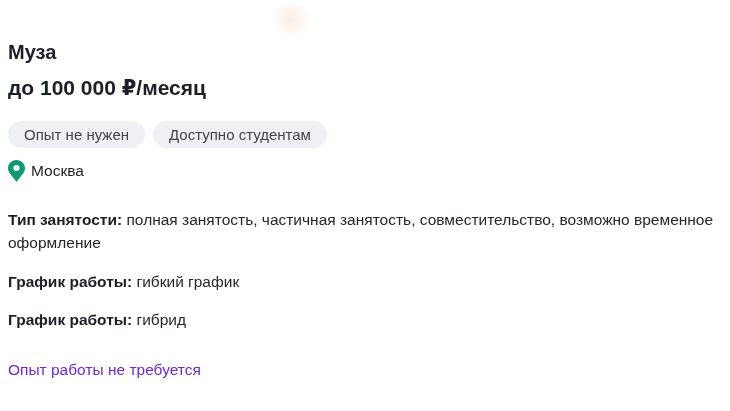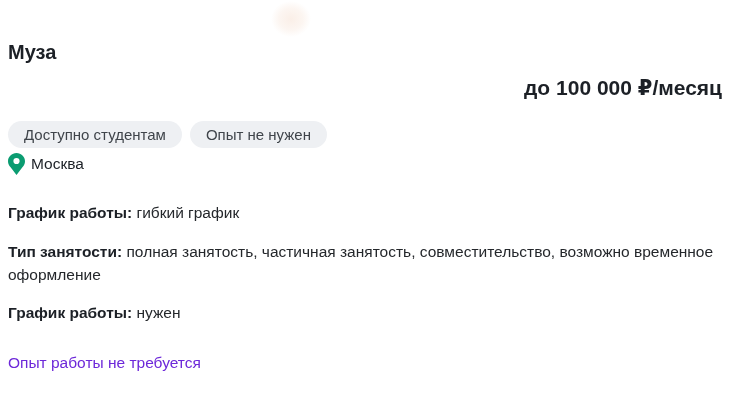--- a/index.html
+++ b/index.html
@@ -36,21 +36,20 @@
     line-height: 1.2;
     font-weight: 700;
     color: #1c2026;
   }
   .vacancy-salary {
     margin: 11px 0 0;
     font-size: 21px;
     line-height: 1.2;
     font-weight: 700;
     color: #1c2026;
-    text-align: right;
   }
   .badges {
     display: flex;
     gap: 8px;
     margin-top: 21px;
   }
   .badge {
     display: inline-flex;
     align-items: center;
     height: 27px;
@@ -58,21 +57,21 @@
     background: #eef0f3;
     border-radius: 14px;
     font-size: 15px;
     color: #3f444a;
     white-space: nowrap;
   }
   .location {
     display: flex;
     align-items: center;
     gap: 6px;
-    margin-top: 4px;
+    margin-top: 11px;
     height: 24px;
   }
   .pin-icon {
     width: 17px;
     height: 22px;
     display: inline-block;
     flex: 0 0 auto;
   }
   .location-city {
     font-size: 15.5px;
@@ -115,46 +114,46 @@
 <div class="page">
   <div class="blob"></div>
 
   <div class="content">
 
     <h1 class="vacancy-title">Муза</h1>
 
     <div class="vacancy-salary">до 100 000 ₽/месяц</div>
 
     <div class="badges">
+      <span class="badge">Опыт не нужен</span>
       <span class="badge">Доступно студентам</span>
-      <span class="badge">Опыт не нужен</span>
     </div>
 
     <div class="location">
       <span class="pin-icon">
         <svg viewBox="0 0 17 22" width="17" height="22" aria-hidden="true">
           <path d="M8.5 0C3.8 0 0 3.7 0 8.3c0 2.3 1 4.4 2.6 5.9L8.5 22l5.9-7.8C16 12.7 17 10.6 17 8.3 17 3.7 13.2 0 8.5 0z" fill="#0b9c71"></path>
           <circle cx="8.5" cy="8" r="3.1" fill="#ffffff"></circle>
         </svg>
       </span>
       <span class="location-city">Москва</span>
     </div>
 
 
     <div class="details">
       <p class="detail-row">
-        <span class="detail-label">График работы:</span>
-        <span class="detail-value">гибкий график</span>
-      </p>
-      <p class="detail-row">
         <span class="detail-label">Тип занятости:</span>
         <span class="detail-value">полная занятость, частичная занятость, совместительство, возможно временное оформление</span>
       </p>
       <p class="detail-row">
         <span class="detail-label">График работы:</span>
-        <span class="detail-value">нужен</span>
+        <span class="detail-value">гибкий график</span>
+      </p>
+      <p class="detail-row">
+        <span class="detail-label">График работы:</span>
+        <span class="detail-value">гибрид</span>
       </p>
     </div>
 
     <div class="experience-note">Опыт работы не требуется</div>
 
   </div>
 </div>
 
 </body></html>

